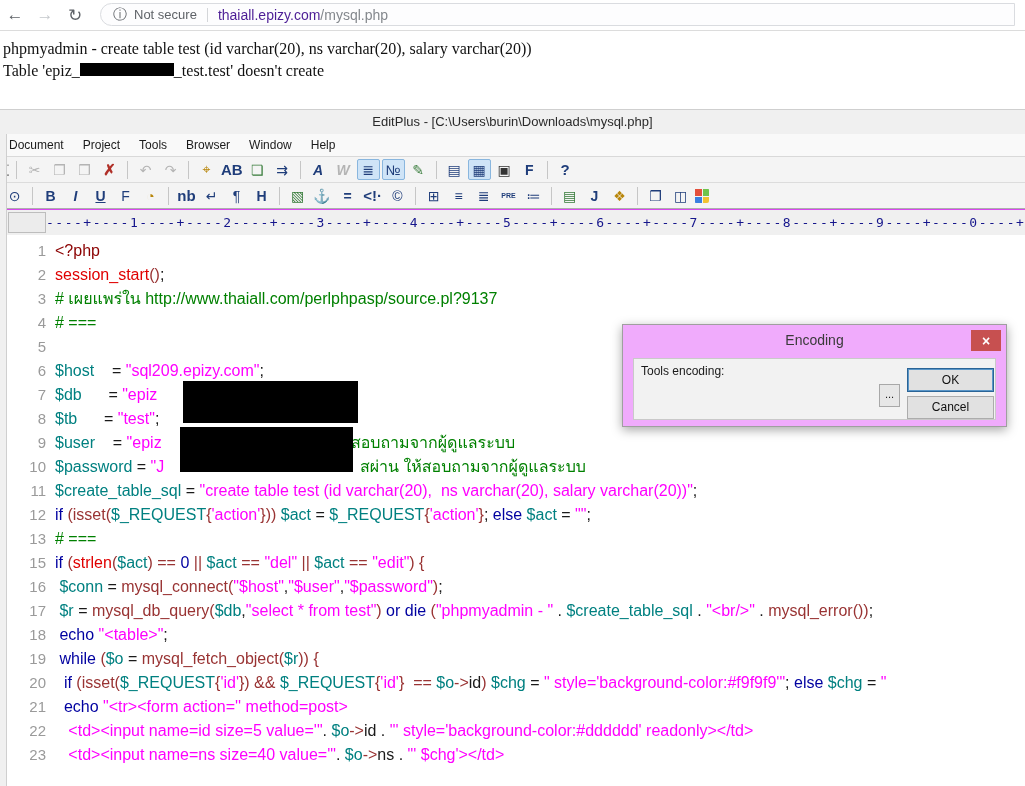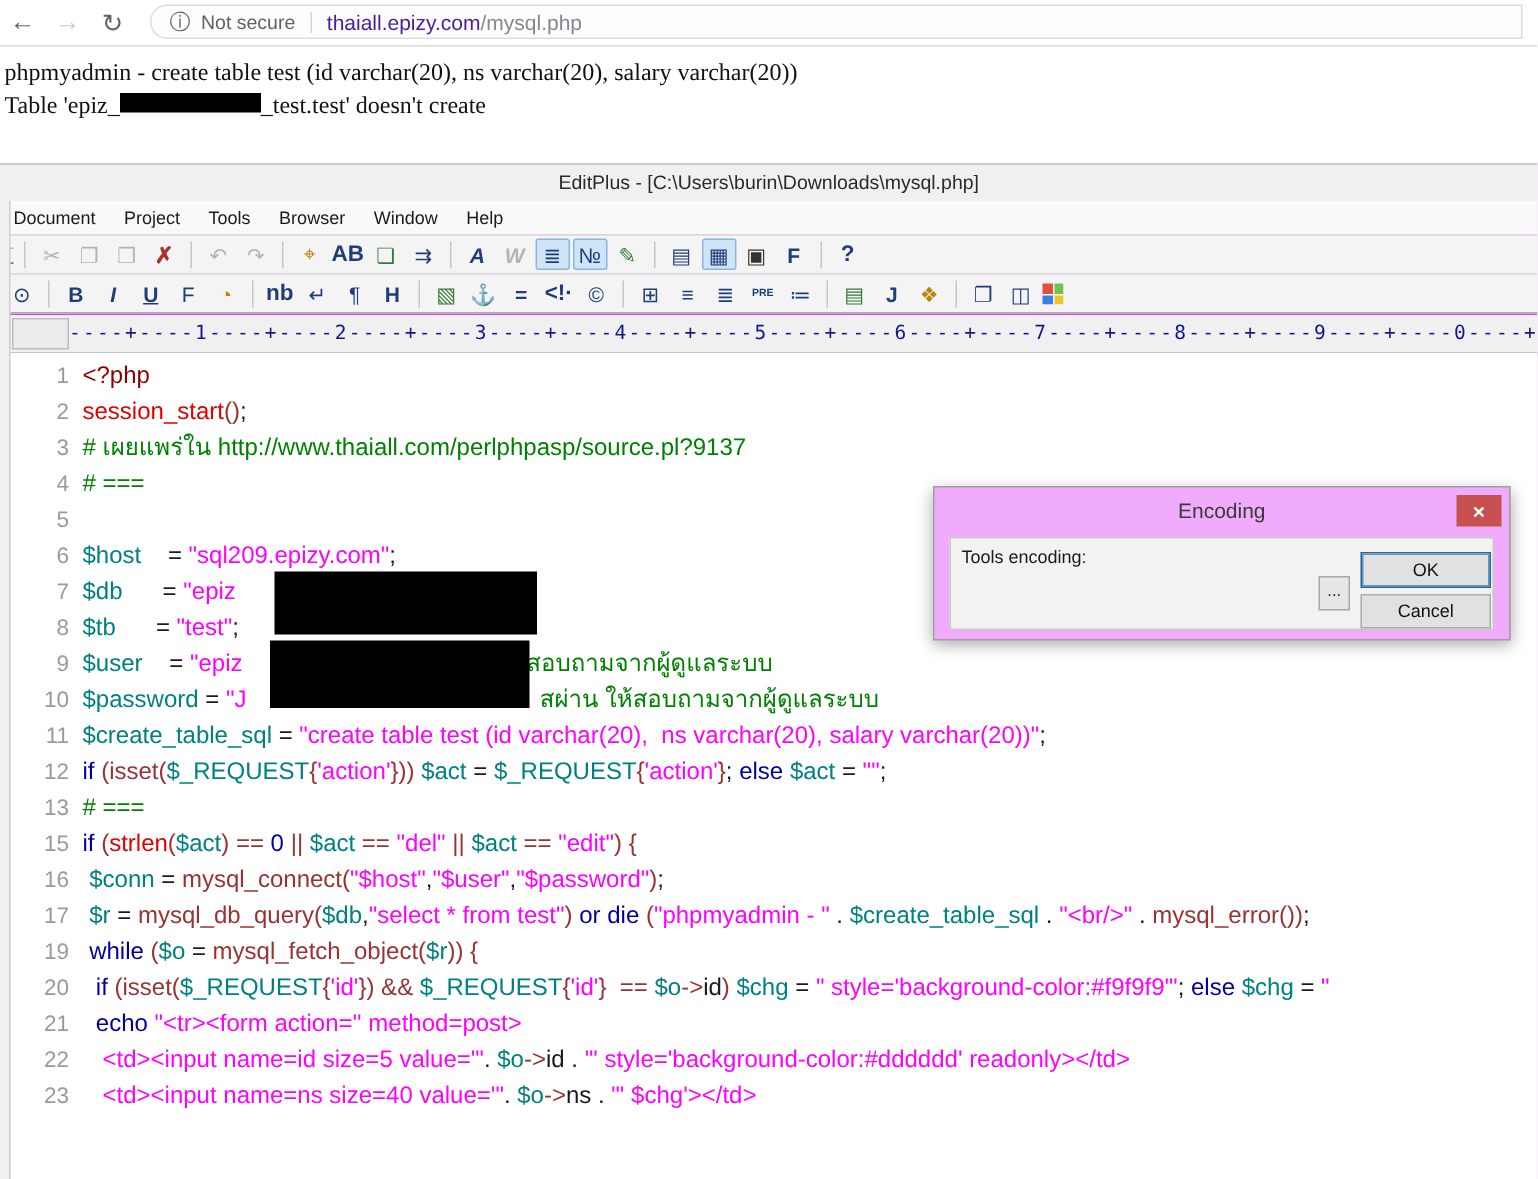--- a/index.html
+++ b/index.html
@@ -228,20 +228,21 @@
         <div class="cl"><span class="ln">7</span><span class="ct"><span class="s-var">$db</span><span class="s-pl">      = </span><span class="s-str">"epiz</span></span></div>
         <div class="cl"><span class="ln">8</span><span class="ct"><span class="s-var">$tb</span><span class="s-pl">      = </span><span class="s-str">"test"</span><span class="s-pl">;</span></span></div>
         <div class="cl"><span class="ln">9</span><span class="ct"><span class="s-var">$user</span><span class="s-pl">    = </span><span class="s-str">"epiz</span><span class="s-pl">                                   </span><span class="s-com">ช้ ให้สอบถามจากผู้ดูแลระบบ</span></span></div>
         <div class="cl"><span class="ln">10</span><span class="ct"><span class="s-var">$password</span><span class="s-pl"> = </span><span class="s-str">"J</span><span class="s-pl">                                            </span><span class="s-com">สผ่าน ให้สอบถามจากผู้ดูแลระบบ</span></span></div>
         <div class="cl"><span class="ln">11</span><span class="ct"><span class="s-var">$create_table_sql</span><span class="s-pl"> = </span><span class="s-str">"create table test (id varchar(20),  ns varchar(20), salary varchar(20))"</span><span class="s-pl">;</span></span></div>
         <div class="cl"><span class="ln">12</span><span class="ct"><span class="s-kw">if</span><span class="s-pl"> </span><span class="s-op">(</span><span class="s-fn2">isset</span><span class="s-op">(</span><span class="s-var">$_REQUEST</span><span class="s-op">{</span><span class="s-str">'action'</span><span class="s-op">}))</span><span class="s-pl"> </span><span class="s-var">$act</span><span class="s-pl"> = </span><span class="s-var">$_REQUEST</span><span class="s-op">{</span><span class="s-str">'action'</span><span class="s-op">}</span><span class="s-pl">; </span><span class="s-kw">else</span><span class="s-pl"> </span><span class="s-var">$act</span><span class="s-pl"> = </span><span class="s-str">""</span><span class="s-pl">;</span></span></div>
         <div class="cl"><span class="ln">13</span><span class="ct"><span class="s-com"># ===</span></span></div>
         <div class="cl"><span class="ln">15</span><span class="ct"><span class="s-kw">if</span><span class="s-pl"> </span><span class="s-op">(</span><span class="s-fn">strlen</span><span class="s-op">(</span><span class="s-var">$act</span><span class="s-op">)</span><span class="s-pl"> </span><span class="s-op">==</span><span class="s-pl"> </span><span class="s-num">0</span><span class="s-pl"> </span><span class="s-op">||</span><span class="s-pl"> </span><span class="s-var">$act</span><span class="s-pl"> </span><span class="s-op">==</span><span class="s-pl"> </span><span class="s-str">"del"</span><span class="s-pl"> </span><span class="s-op">||</span><span class="s-pl"> </span><span class="s-var">$act</span><span class="s-pl"> </span><span class="s-op">==</span><span class="s-pl"> </span><span class="s-str">"edit"</span><span class="s-op">)</span><span class="s-pl"> </span><span class="s-op">{</span></span></div>
         <div class="cl"><span class="ln">16</span><span class="ct"><span class="s-pl"> </span><span class="s-var">$conn</span><span class="s-pl"> = </span><span class="s-fn2">mysql_connect</span><span class="s-op">(</span><span class="s-str">"$host"</span><span class="s-pl">,</span><span class="s-str">"$user"</span><span class="s-pl">,</span><span class="s-str">"$password"</span><span class="s-op">)</span><span class="s-pl">;</span></span></div>
         <div class="cl"><span class="ln">17</span><span class="ct"><span class="s-pl"> </span><span class="s-var">$r</span><span class="s-pl"> = </span><span class="s-fn2">mysql_db_query</span><span class="s-op">(</span><span class="s-var">$db</span><span class="s-pl">,</span><span class="s-str">"select * from test"</span><span class="s-op">)</span><span class="s-pl"> </span><span class="s-kw">or</span><span class="s-pl"> </span><span class="s-kw">die</span><span class="s-pl"> </span><span class="s-op">(</span><span class="s-str">"phpmyadmin - "</span><span class="s-pl"> . </span><span class="s-var">$create_table_sql</span><span class="s-pl"> . </span><span class="s-str">"&lt;br/&gt;"</span><span class="s-pl"> . </span><span class="s-fn2">mysql_error</span><span class="s-op">())</span><span class="s-pl">;</span></span></div>
+        <div class="cl"><span class="ln">18</span><span class="ct"><span class="s-pl"> </span><span class="s-kw">echo</span><span class="s-pl"> </span><span class="s-str">"&lt;table&gt;"</span><span class="s-pl">;</span></span></div>
         <div class="cl"><span class="ln">19</span><span class="ct"><span class="s-pl"> </span><span class="s-kw">while</span><span class="s-pl"> </span><span class="s-op">(</span><span class="s-var">$o</span><span class="s-pl"> = </span><span class="s-fn2">mysql_fetch_object</span><span class="s-op">(</span><span class="s-var">$r</span><span class="s-op">))</span><span class="s-pl"> </span><span class="s-op">{</span></span></div>
         <div class="cl"><span class="ln">20</span><span class="ct"><span class="s-pl">  </span><span class="s-kw">if</span><span class="s-pl"> </span><span class="s-op">(</span><span class="s-fn2">isset</span><span class="s-op">(</span><span class="s-var">$_REQUEST</span><span class="s-op">{</span><span class="s-str">'id'</span><span class="s-op">})</span><span class="s-pl"> </span><span class="s-op">&amp;&amp;</span><span class="s-pl"> </span><span class="s-var">$_REQUEST</span><span class="s-op">{</span><span class="s-str">'id'</span><span class="s-op">}</span><span class="s-pl">  </span><span class="s-op">==</span><span class="s-pl"> </span><span class="s-var">$o</span><span class="s-op">-&gt;</span><span class="s-pl">id</span><span class="s-op">)</span><span class="s-pl"> </span><span class="s-var">$chg</span><span class="s-pl"> = </span><span class="s-str">" style='background-color:#f9f9f9'"</span><span class="s-pl">; </span><span class="s-kw">else</span><span class="s-pl"> </span><span class="s-var">$chg</span><span class="s-pl"> = </span><span class="s-str">"</span></span></div>
         <div class="cl"><span class="ln">21</span><span class="ct"><span class="s-pl">  </span><span class="s-kw">echo</span><span class="s-pl"> </span><span class="s-str">"&lt;tr&gt;&lt;form action='' method=post&gt;</span></span></div>
         <div class="cl"><span class="ln">22</span><span class="ct"><span class="s-pl">   </span><span class="s-str">&lt;td&gt;&lt;input name=id size=5 value='"</span><span class="s-pl">. </span><span class="s-var">$o</span><span class="s-op">-&gt;</span><span class="s-pl">id</span><span class="s-pl"> . </span><span class="s-str">"' style='background-color:#dddddd' readonly&gt;&lt;/td&gt;</span></span></div>
         <div class="cl"><span class="ln">23</span><span class="ct"><span class="s-pl">   </span><span class="s-str">&lt;td&gt;&lt;input name=ns size=40 value='"</span><span class="s-pl">. </span><span class="s-var">$o</span><span class="s-op">-&gt;</span><span class="s-pl">ns</span><span class="s-pl"> . </span><span class="s-str">"' $chg'&gt;&lt;/td&gt;</span></span></div>
       </div>
     <div class="ep-leftedge"></div>
   </div>
 
   <div class="redact" style="left:183px;top:381px;width:175px;height:42px;"></div>

